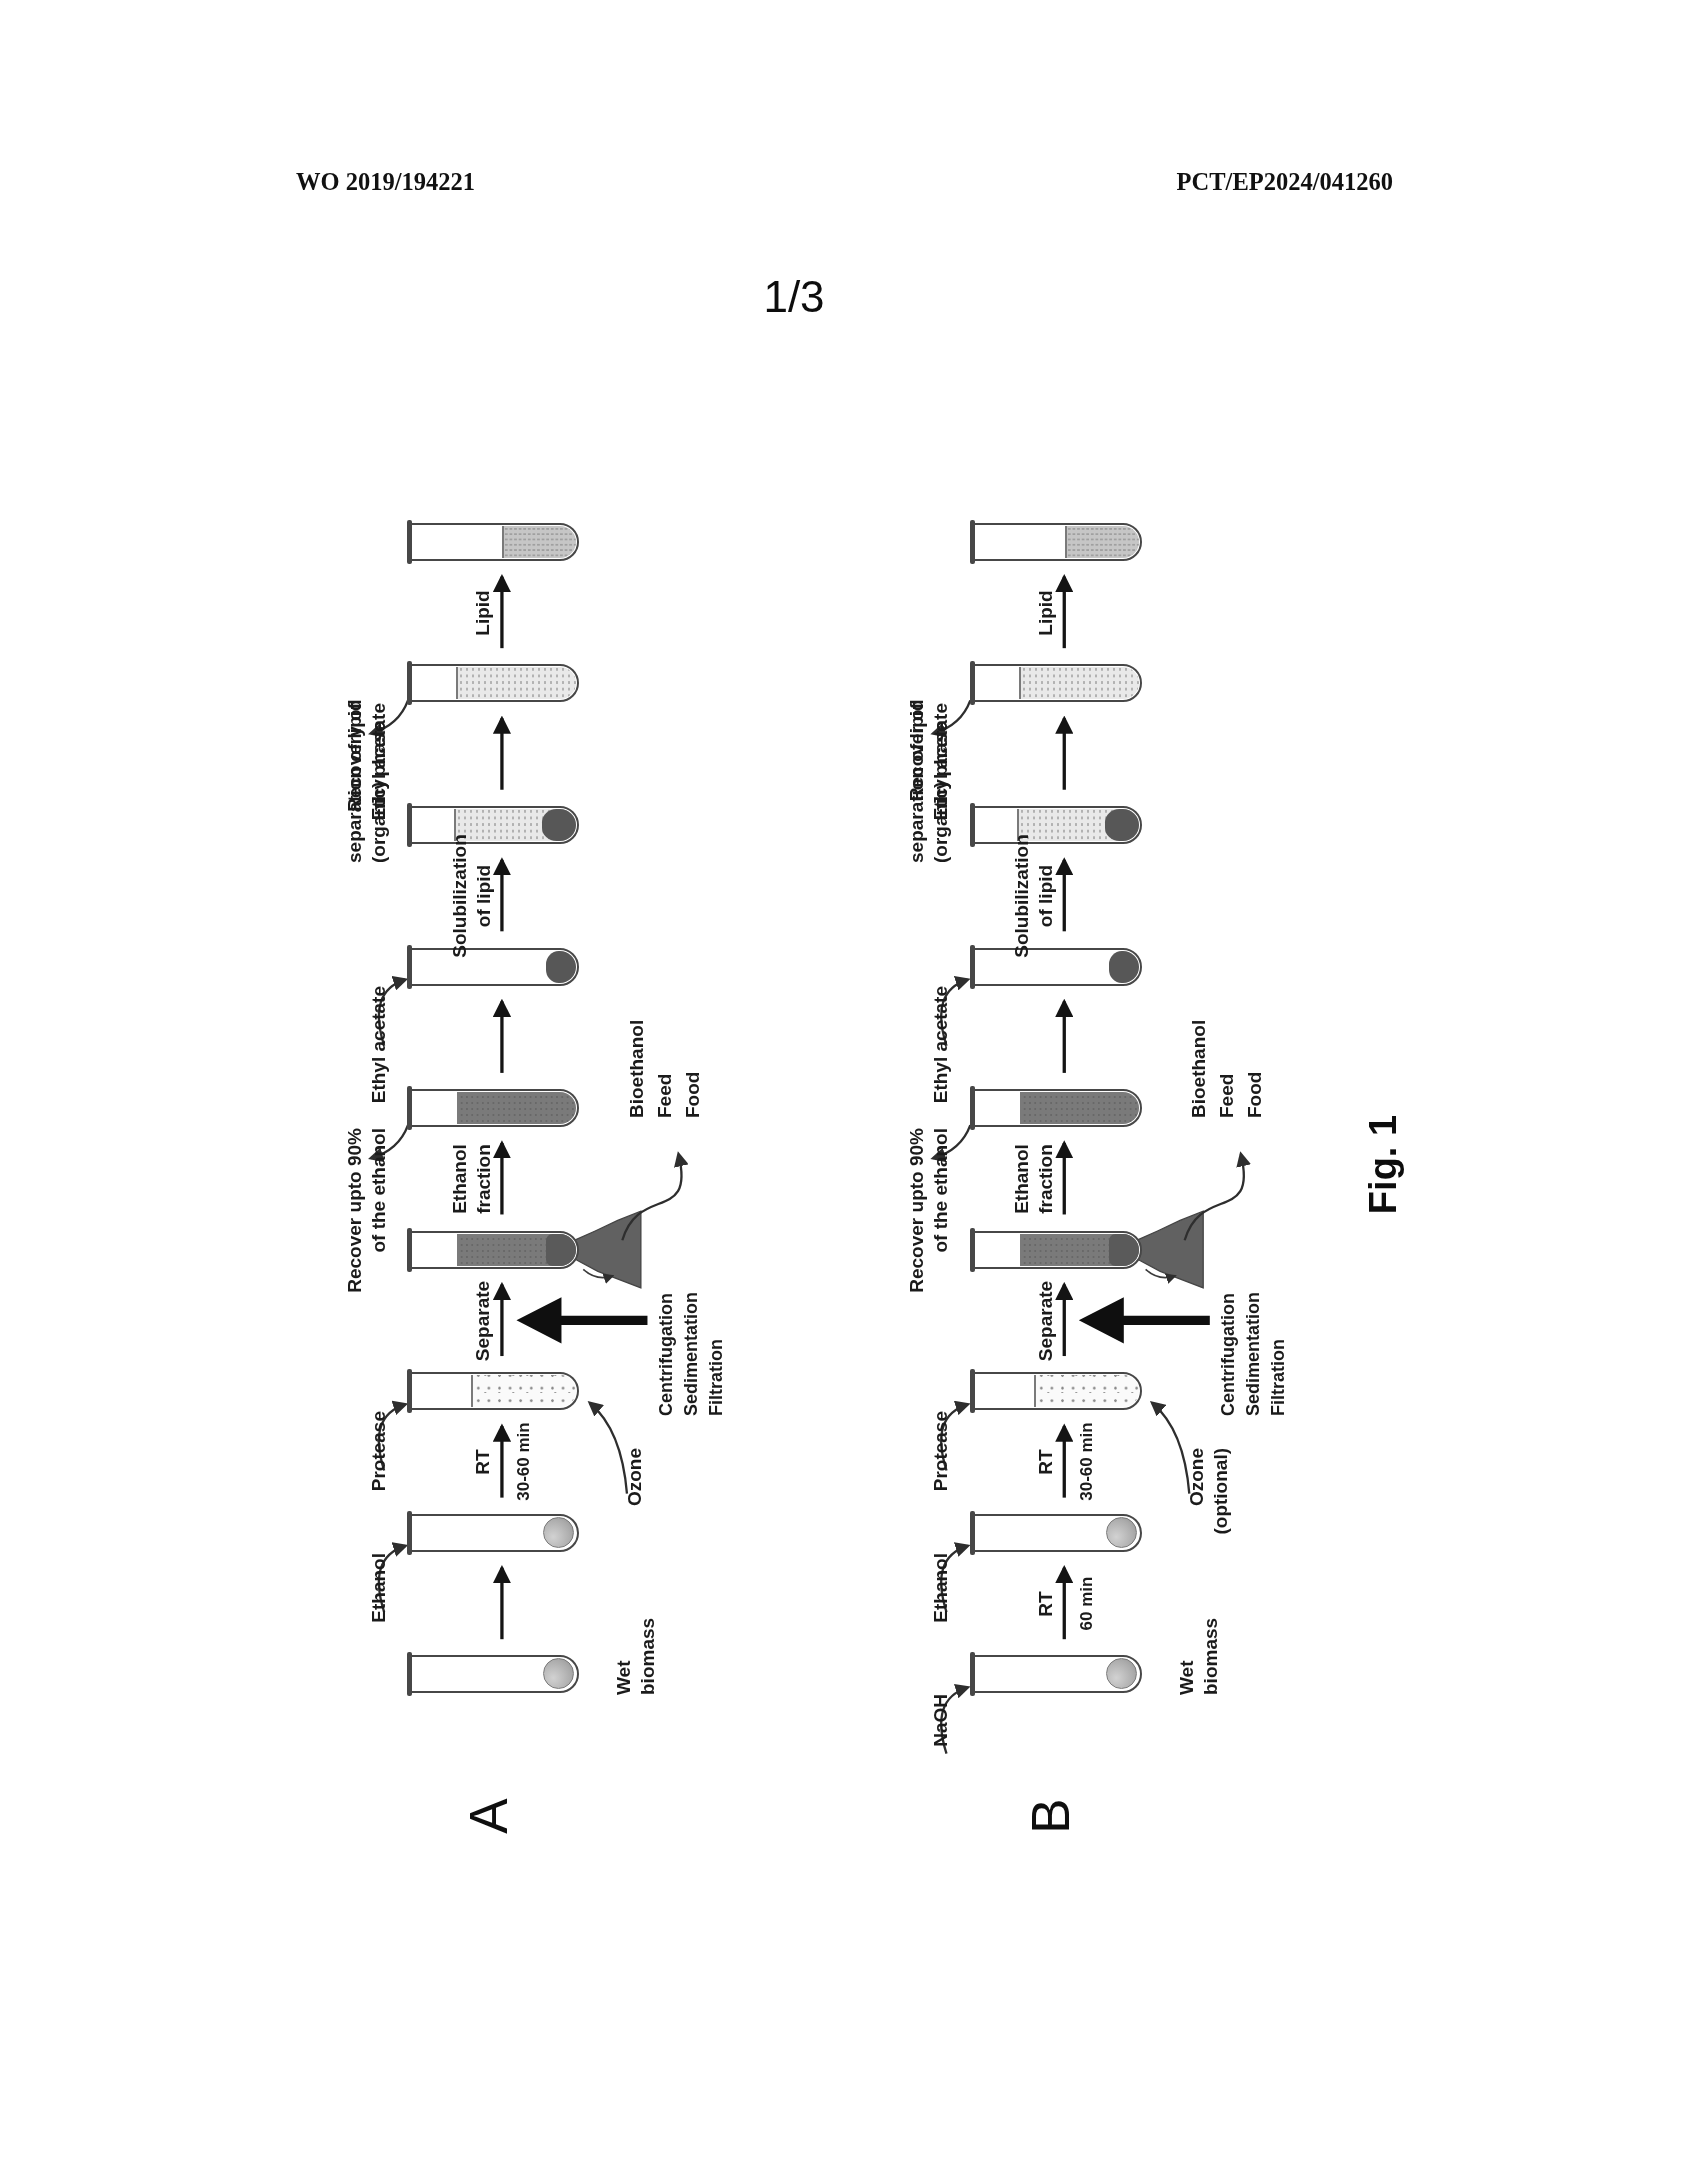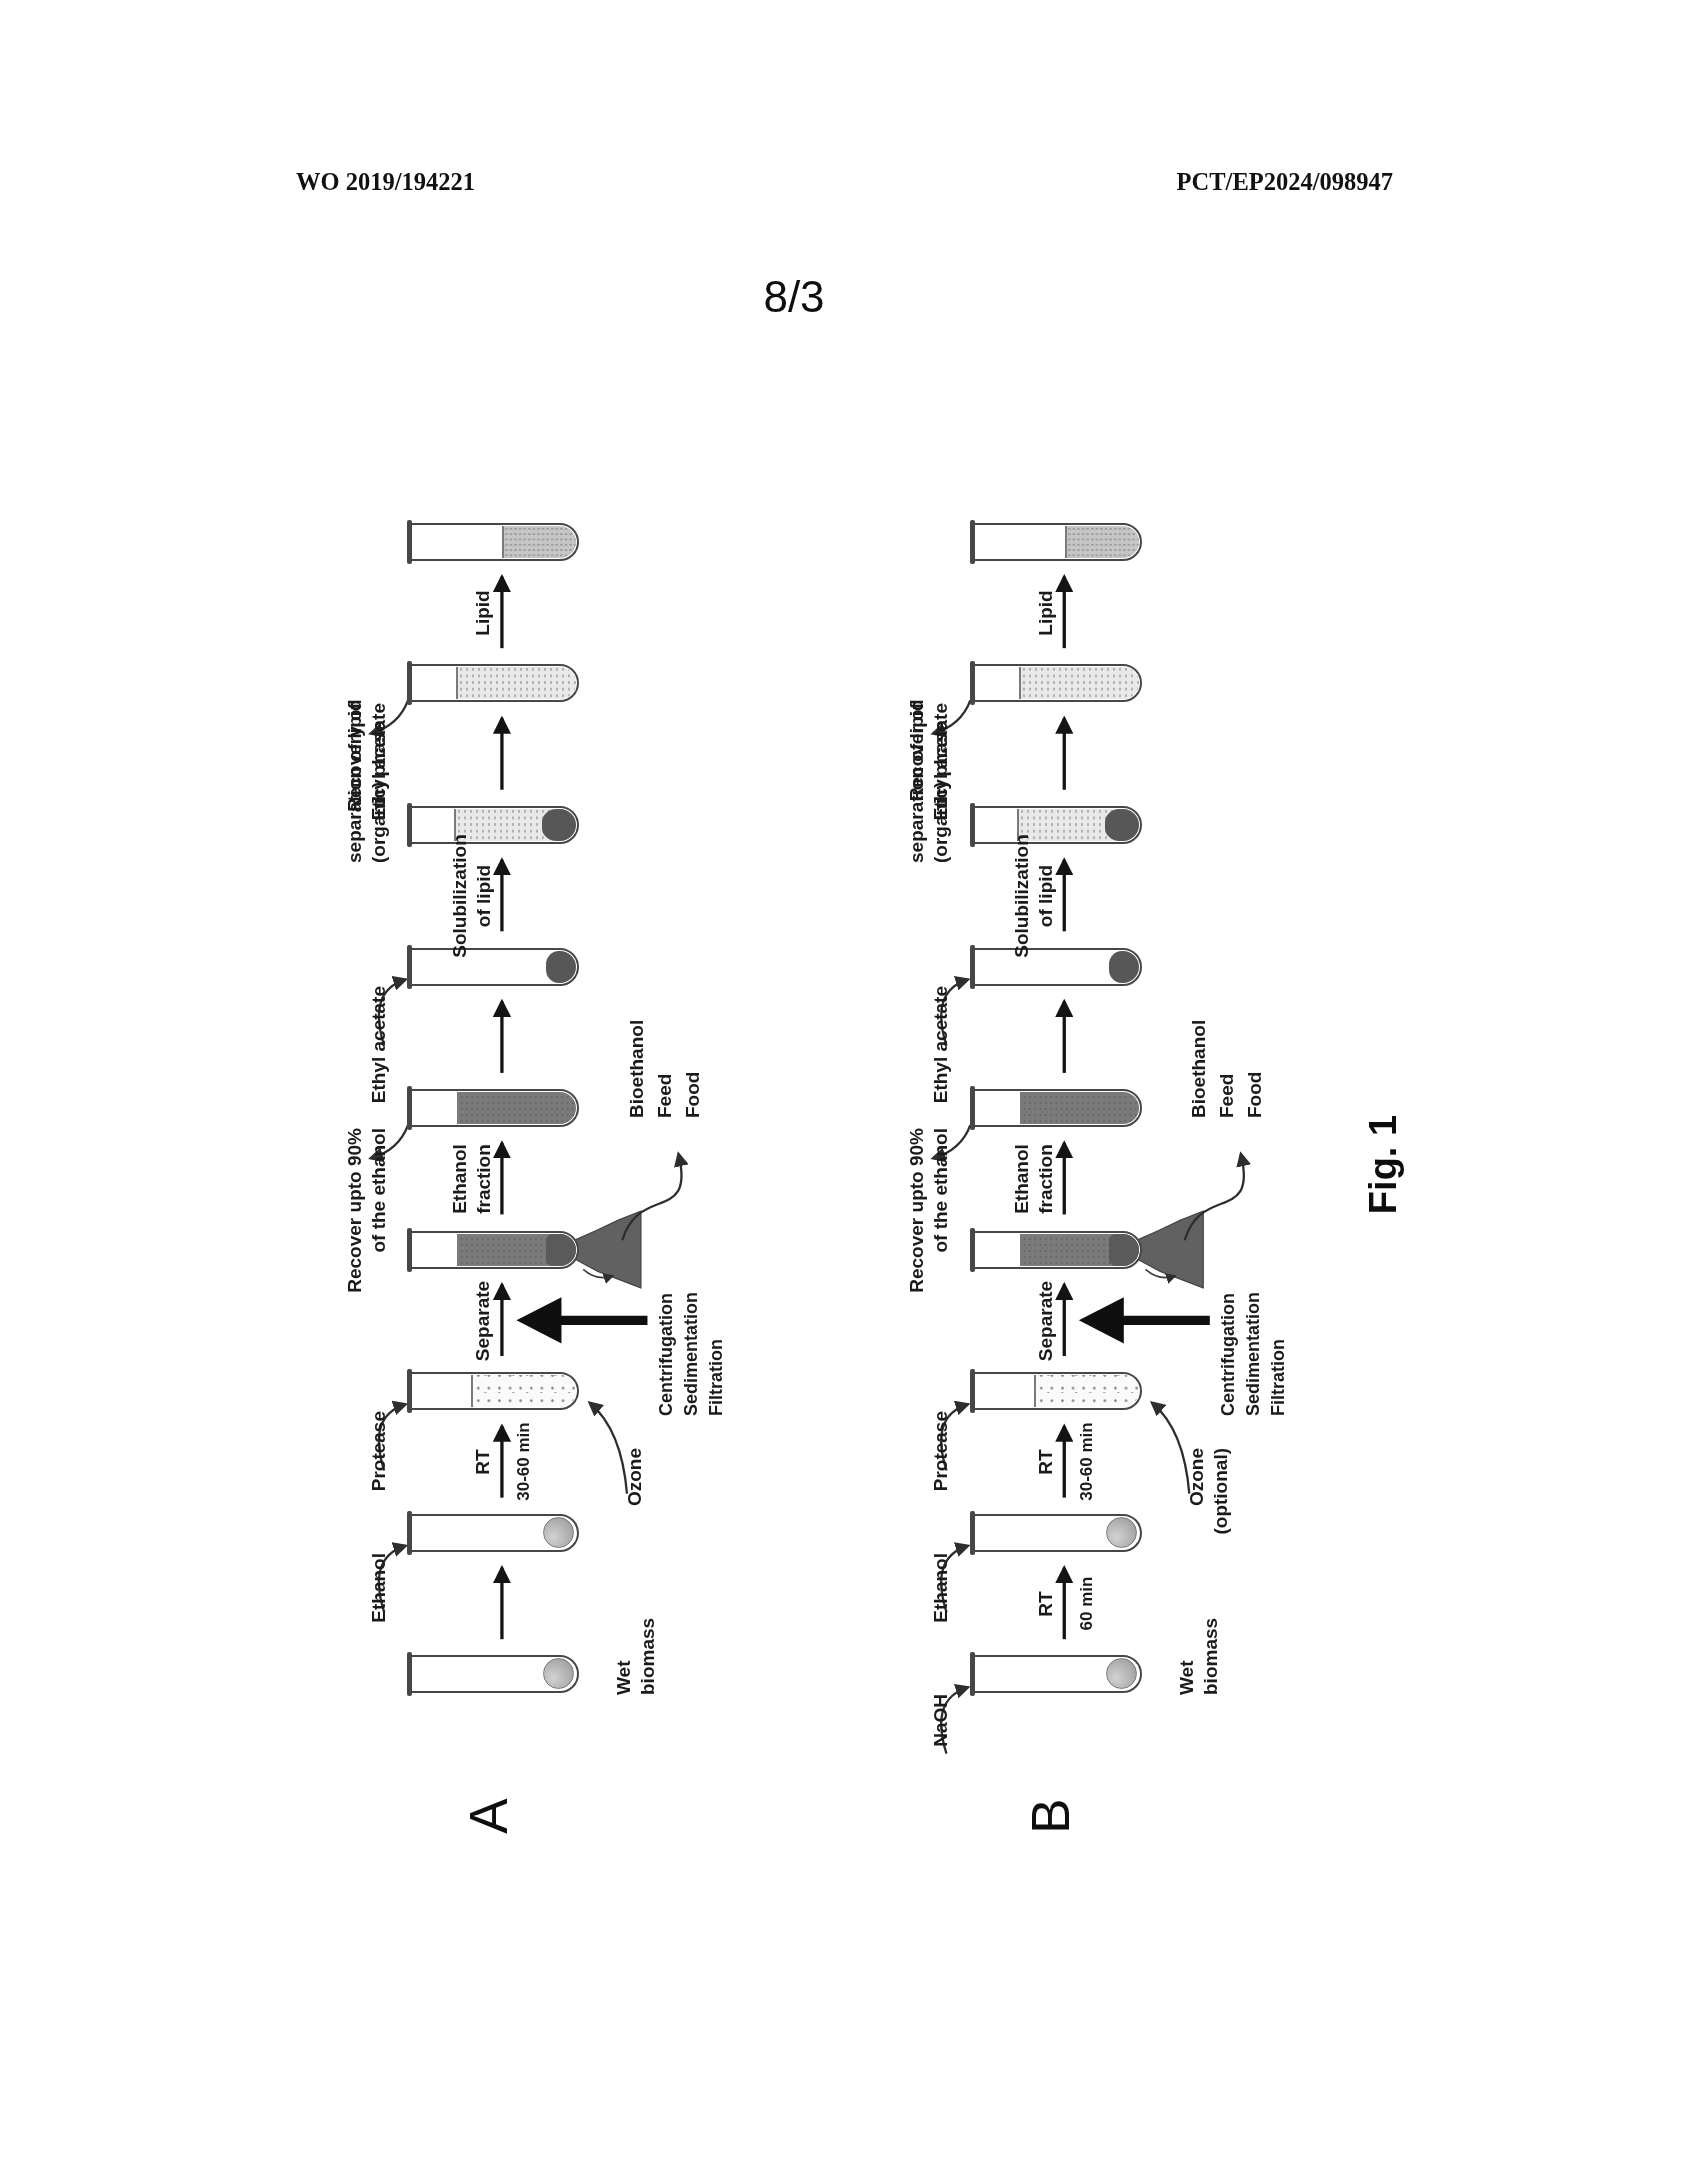--- a/index.html
+++ b/index.html
@@ -47,22 +47,22 @@
   .letter-a{left:5.3px;top:163px;}
   .letter-b{left:5.3px;top:725px;}
   .fig-caption{position:absolute;left:582px;top:1064px;width:185px;text-align:center;
      font:700 38px/42px "Liberation Sans",sans-serif;color:#0d0d0d;}
 </style>
 </head>
 <body>
 
 <div class="page">
   <div class="hdr hdr-left">WO 2019/194221</div>
-  <div class="hdr hdr-right">PCT/EP2024/098947</div>
-  <div class="pageno">8/3</div>
+  <div class="hdr hdr-right">PCT/EP2024/041260</div>
+  <div class="pageno">1/3</div>
 
   <div class="fig-landscape" id="fig-canvas">
     <svg id="fig-svg" viewBox="0 0 2030 1700" width="1343" height="1125">
       <defs>
         <marker id="ah" viewBox="0 0 10 10" refX="8.5" refY="5" markerWidth="5.5" markerHeight="5.5" orient="auto-start-reverse">
             <path d="M0,0 L10,5 L0,10 z" fill="#141414"></path>
           </marker>
         <marker id="ah2" viewBox="0 0 10 10" refX="8" refY="5" markerWidth="6.5" markerHeight="6.5" orient="auto-start-reverse">
             <path d="M0,0 L10,5 L0,10 z" fill="#2e2e2e"></path>
           </marker>

